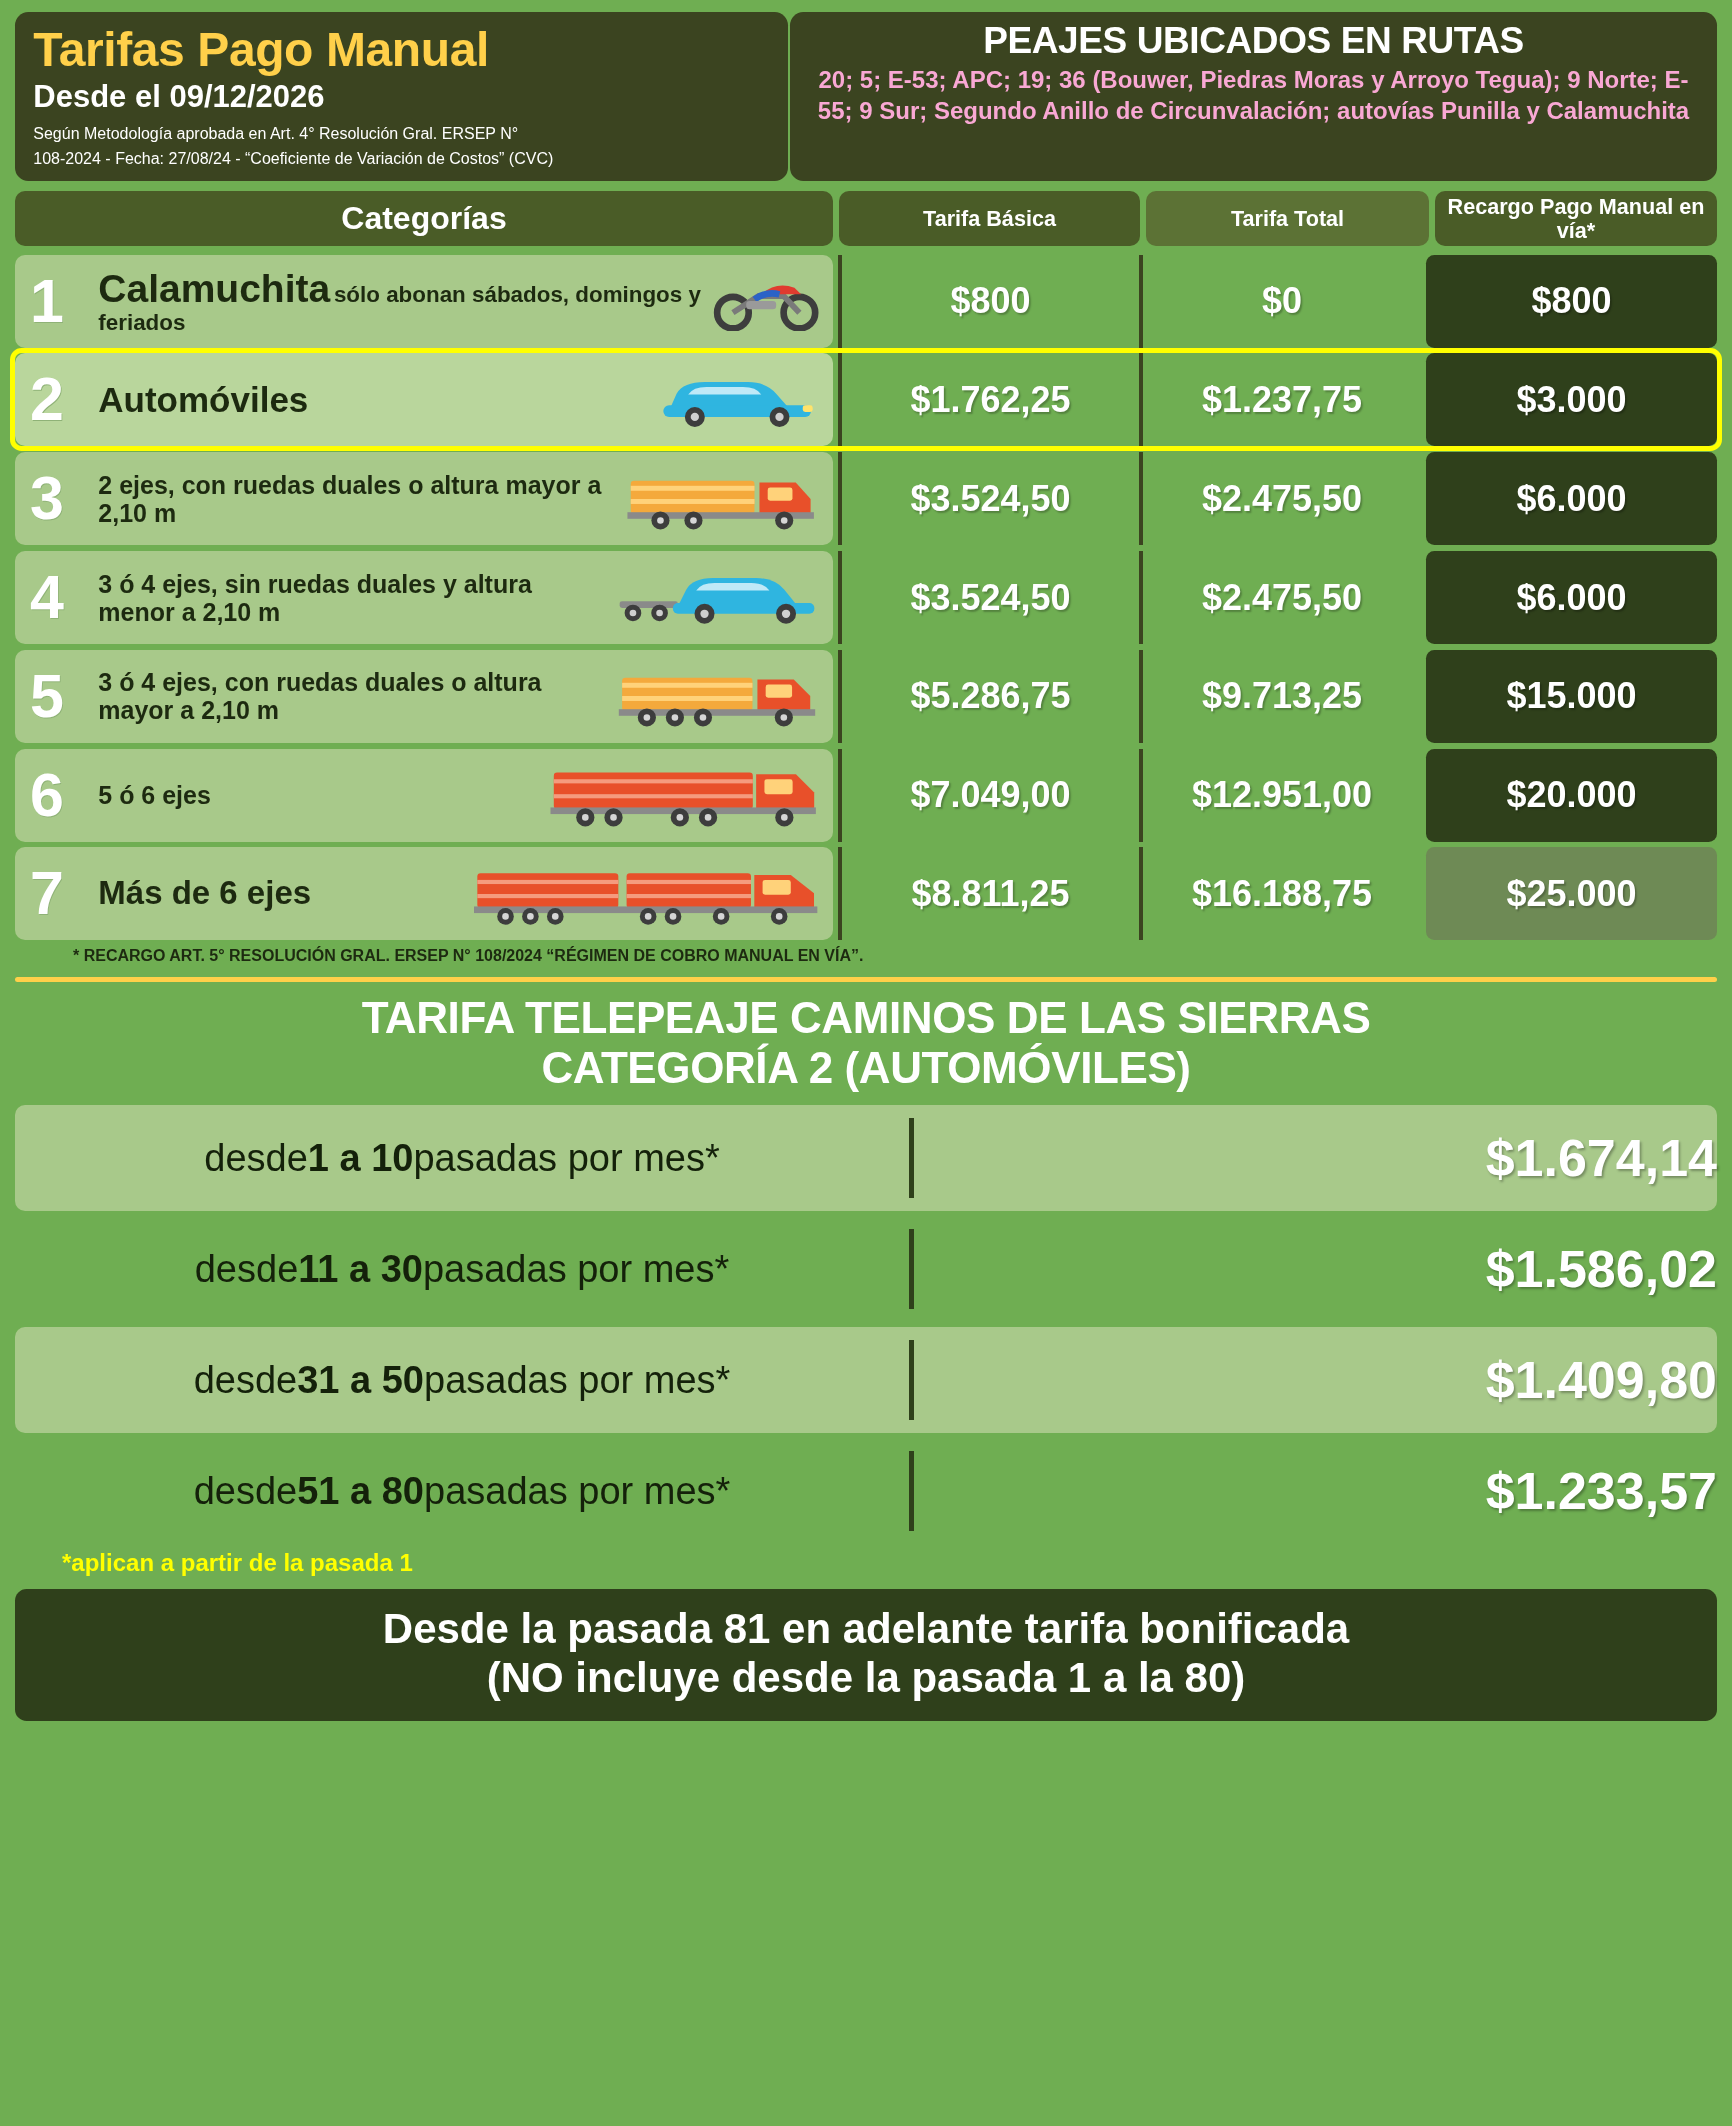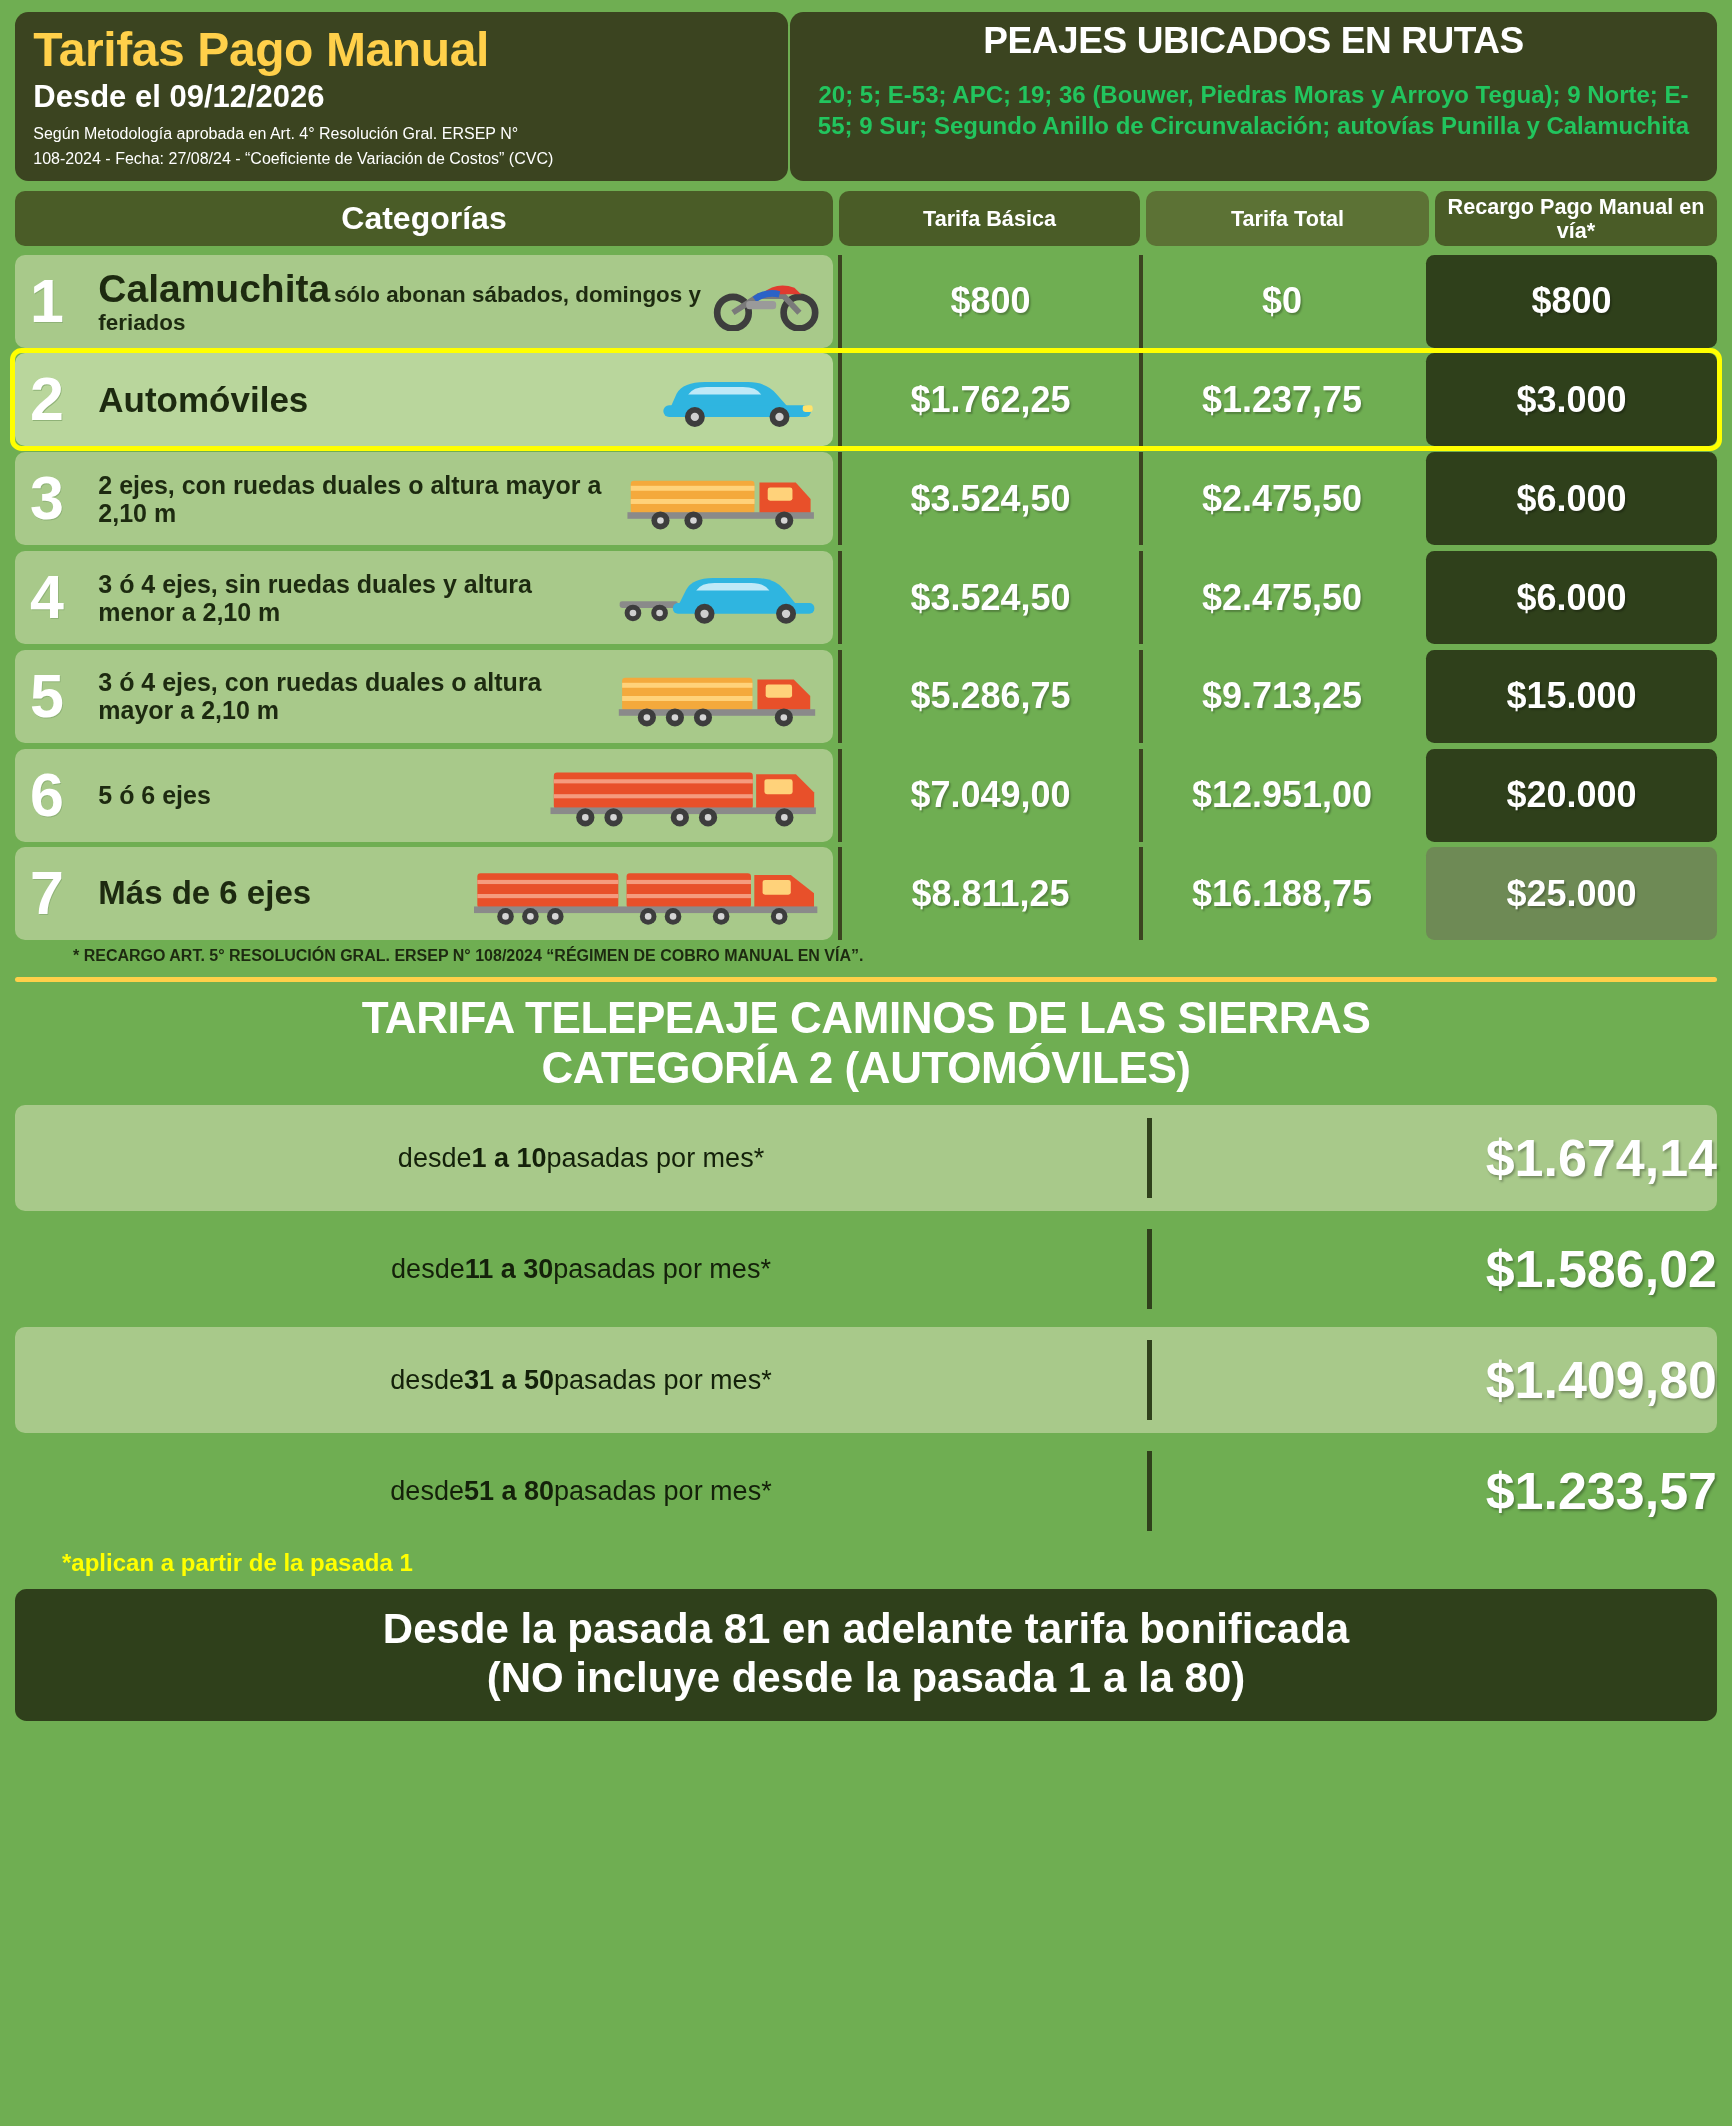--- a/index.html
+++ b/index.html
@@ -59,23 +59,23 @@
   .routes-title {
     font-size: 37px;
     font-weight: bold;
     color: #ffffff;
     line-height: 1.05;
     letter-spacing: -0.4px;
   }
   .routes-text {
     font-size: 24px;
     font-weight: bold;
-    color: #22c55e;
+    color: #f9a8d4;
     line-height: 1.28;
-    margin-top: 20px;
+    margin-top: 5px;
   }
 
   
   .col-head {
     display: flex;
     gap: 6px;
     margin-top: 10px;
     align-items: stretch;
   }
   .cat-head {
@@ -211,23 +211,23 @@
   .tele-row {
     display: flex;
     align-items: center;
     border-radius: 10px;
     min-height: 106px;
     margin-bottom: 5px;
     background: transparent;
   }
   .tele-row.shaded { background: #a8c98a; }
   .tele-left {
-    width: 1132px;
+    width: 894px;
     text-align: right;
-    font-size: 27px;
+    font-size: 38px;
     color: #14210a;
     display: flex; align-items: center; justify-content: center;
     gap: 0;
   }
   .tele-left b { font-weight: bold; }
   .tele-sep {
     width: 5px;
     align-self: stretch;
     background: #2f401b;
     margin: 13.3px 0;

